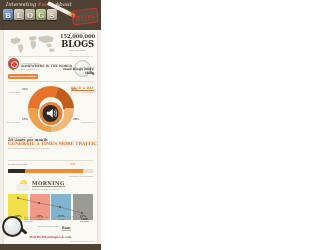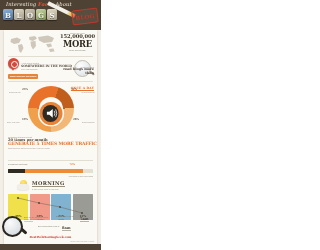--- a/index.html
+++ b/index.html
@@ -564,21 +564,21 @@
             <path d="M47 17 L57 16 L58 26 L52 33 L48 26 Z"></path>
             <path d="M62 8 L82 5 L94 10 L90 18 L74 20 L64 15 Z"></path>
             <path d="M78 22 L88 21 L90 27 L82 29 Z"></path>
             <path d="M84 32 L93 31 L95 37 L86 38 Z"></path>
           </g>
         </svg>
       </div>
       <div class="stat-block">
         <div class="stat-top">There are over</div>
         <div class="stat-num">152,000,000</div>
-        <div class="stat-big">MORE</div>
+        <div class="stat-big">BLOGS</div>
         <div class="stat-sub">on the internet today</div>
       </div>
       <div class="divider" style="top:26px;"></div>
     </div>
 
     <div class="section" style="top:28px; height:24px;">
       <div class="pin">
         <div class="pin-tip"></div>
         <div class="pin-body">
             <div class="pin-dot"></div>

